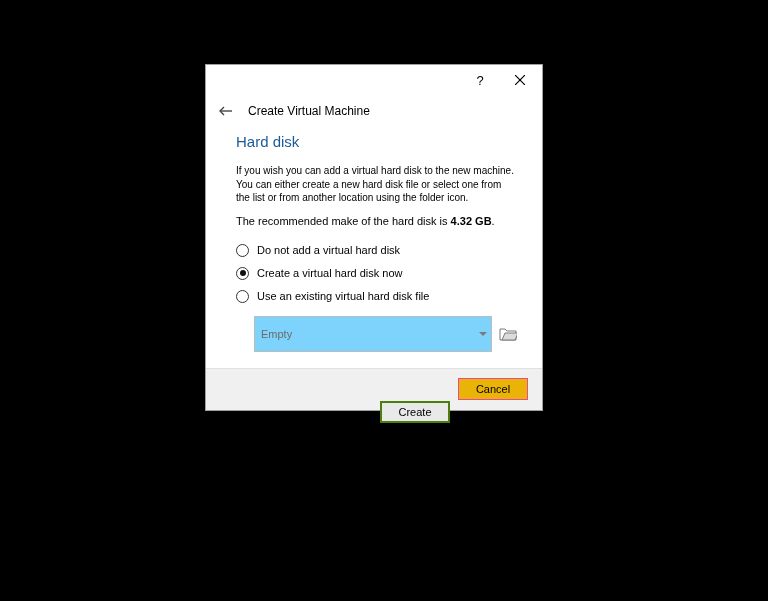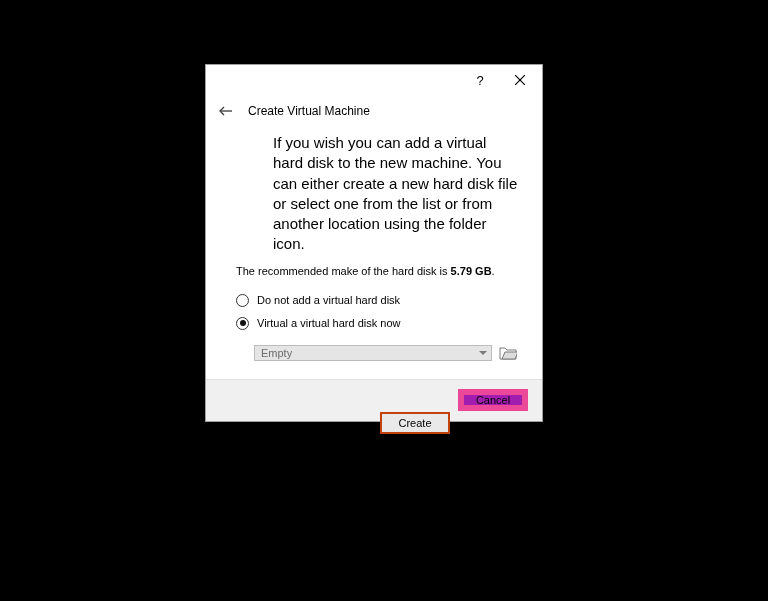--- a/index.html
+++ b/index.html
@@ -54,24 +54,23 @@
     .content {
       padding: 4px 24px 10px 30px;
     }
     .section-heading {
       color: #1a5b95;
       font-size: 15px;
       font-weight: 400;
       margin-bottom: 14px;
     }
     .para {
-      font-size: 15px;
+      font-size: 10px;
       line-height: 1.35;
       margin-bottom: 10px;
-      margin-left: 37px;
     }
     .rec-line { font-size: 11px; margin-bottom: 12px; }
     .rec-line b { font-weight: 700; }
     .radios { margin-bottom: 8px; }
     .radio-row {
       display: flex;
       align-items: center;
       gap: 8px;
       padding: 5px 0;
       font-size: 11px;
@@ -92,22 +91,22 @@
     .dropdown-row {
       display: flex;
       align-items: center;
       gap: 6px;
       padding-left: 18px;
       margin-top: 2px;
       margin-bottom: 6px;
     }
     .dropdown {
       flex: 1;
-      height: 16px;
-      background: #e5e5e5;
+      height: 36px;
+      background: #7dd3fc;
       border: 1px solid #bcbcbc;
       display: flex;
       align-items: center;
       justify-content: space-between;
       padding: 0 4px 0 6px;
       font-size: 11px;
       color: #6b6b6b;
     }
     .dropdown .caret {
       width: 0; height: 0;
@@ -125,30 +124,30 @@
       height: 42px;
       display: flex;
       align-items: center;
       justify-content: flex-end;
       gap: 8px;
       padding-right: 14px;
     }
     .btn {
       min-width: 70px;
       height: 22px;
-      background: #a21caf;
-      border: 6px solid #ec4899;
+      background: #eab308;
+      border: 1px solid #ec4899;
       font-size: 11px;
       display: flex;
       align-items: center;
       justify-content: center;
       cursor: default;
     }
     .btn.primary {
-      border: 2px solid #c2410c;
+      border: 2px solid #4d7c0f;
       background: #e9e9e9;
       margin-top: 45px;
     }
   </style>
 </head>
 <body>
 
 <div class="dialog">
   <div class="titlebar">
     <div class="titlebar-btn help">
@@ -166,33 +165,38 @@
     <div class="back-arrow">
       <svg width="14" height="12" viewBox="0 0 14 12">
           <line x1="13" y1="6" x2="1" y2="6" stroke="#444" stroke-width="1.4"></line>
           <polyline points="5,2 1,6 5,10" fill="none" stroke="#444" stroke-width="1.4"></polyline>
         </svg>
     </div>
     <div class="header-title">Create Virtual Machine</div>
   </div>
 
   <div class="content">
+    <div class="section-heading">Hard disk</div>
     <p class="para">If you wish you can add a virtual hard disk to the new machine. You can either create a new hard disk file or select one from the list or from another location using the folder icon.</p>
     <p class="rec-line">
-      <span>The recommended make of the hard disk is </span><b>5.79 GB</b><span>.</span>
+      <span>The recommended make of the hard disk is </span><b>4.32 GB</b><span>.</span>
     </p>
 
     <div class="radios">
       <div class="radio-row">
         <span class="radio"></span>
         <span>Do not add a virtual hard disk</span>
       </div>
       <div class="radio-row">
         <span class="radio selected"></span>
-        <span>Virtual a virtual hard disk now</span>
+        <span>Create a virtual hard disk now</span>
+      </div>
+      <div class="radio-row">
+        <span class="radio"></span>
+        <span>Use an existing virtual hard disk file</span>
       </div>
     </div>
 
     <div class="dropdown-row">
       <div class="dropdown">
         <span>Empty</span>
         <span class="caret"></span>
       </div>
       <div class="folder-icon">
         <svg width="18" height="16" viewBox="0 0 18 16">

